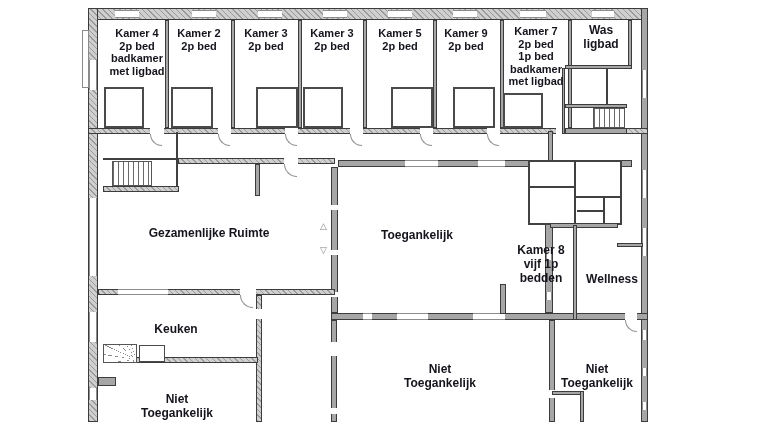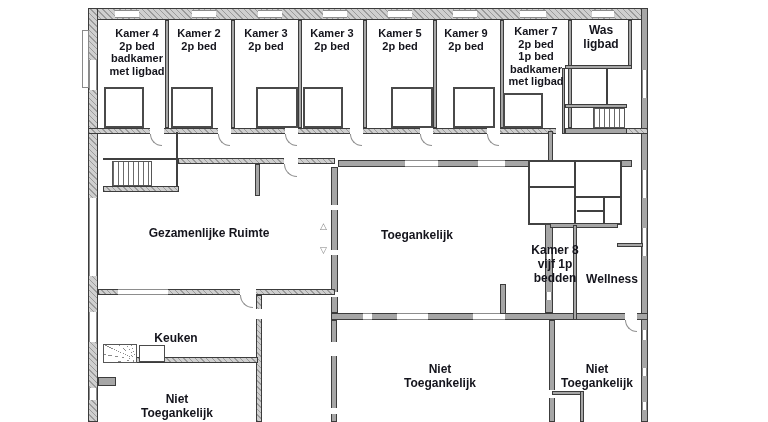--- a/index.html
+++ b/index.html
@@ -192,25 +192,25 @@
 2p bed</div>
   <div class="lbl" style="left:536px;top:56px">Kamer 7
 2p bed
 1p bed
 badkamer
 met ligbad</div>
   <div class="lbl lg" style="left:601px;top:37px">Was
 ligbad</div>
   <div class="lbl lg" style="left:209px;top:233px">Gezamenlijke Ruimte</div>
   <div class="lbl lg" style="left:417px;top:235px">Toegankelijk</div>
-  <div class="lbl lg" style="left:555px;top:264px">Kamer 8
+  <div class="lbl lg" style="left:541px;top:264px">Kamer 8
 vijf 1p
 bedden</div>
   <div class="lbl lg" style="left:612px;top:279px">Wellness</div>
-  <div class="lbl lg" style="left:176px;top:338px">Keuken</div>
+  <div class="lbl lg" style="left:176px;top:329px">Keuken</div>
   <div class="lbl lg" style="left:177px;top:406px">Niet
 Toegankelijk</div>
   <div class="lbl lg" style="left:440px;top:376px">Niet
 Toegankelijk</div>
   <div class="lbl lg" style="left:597px;top:376px">Niet
 Toegankelijk</div>
 
 </div>
 
 </body></html>

